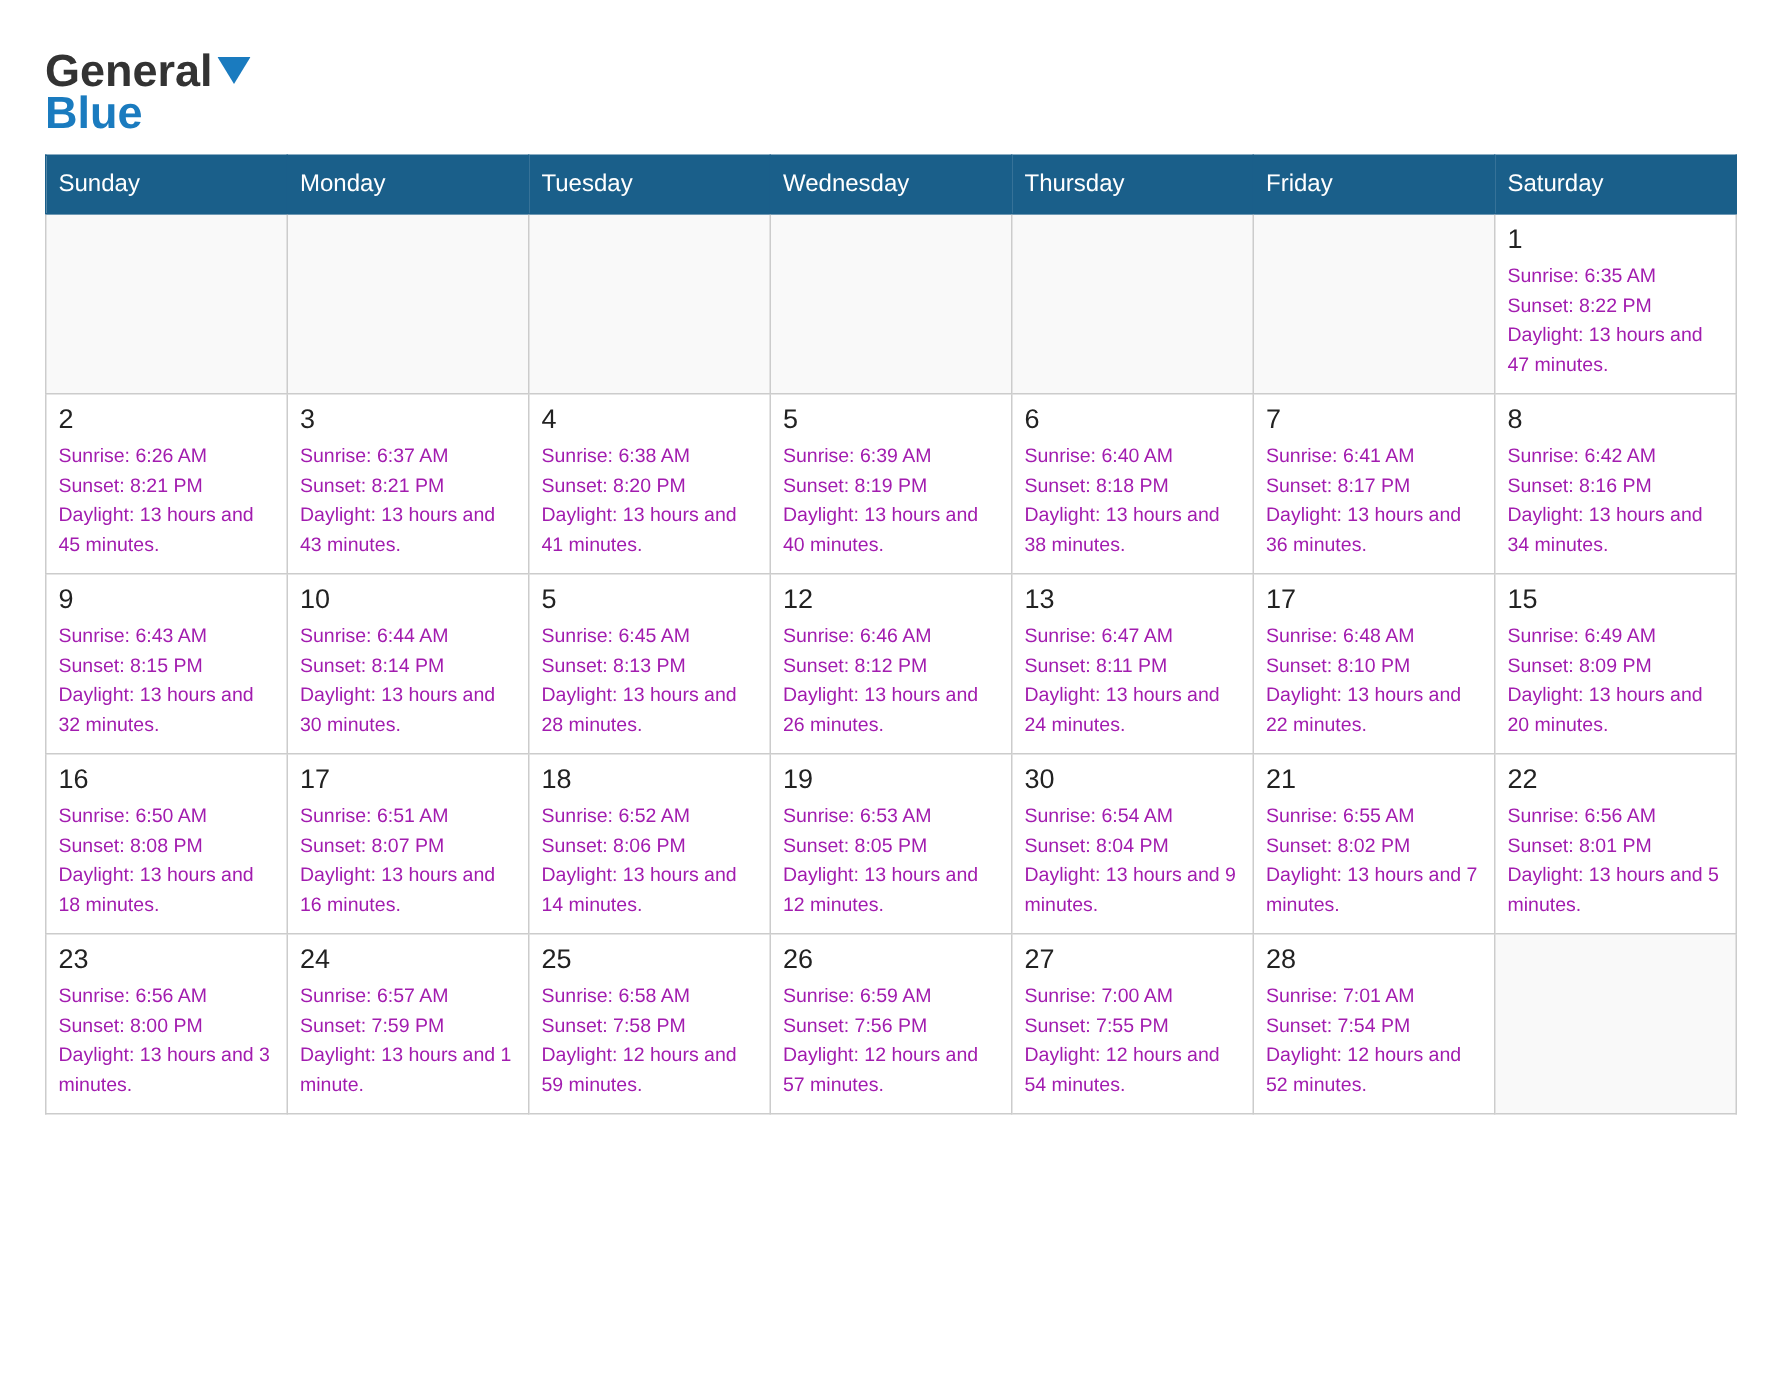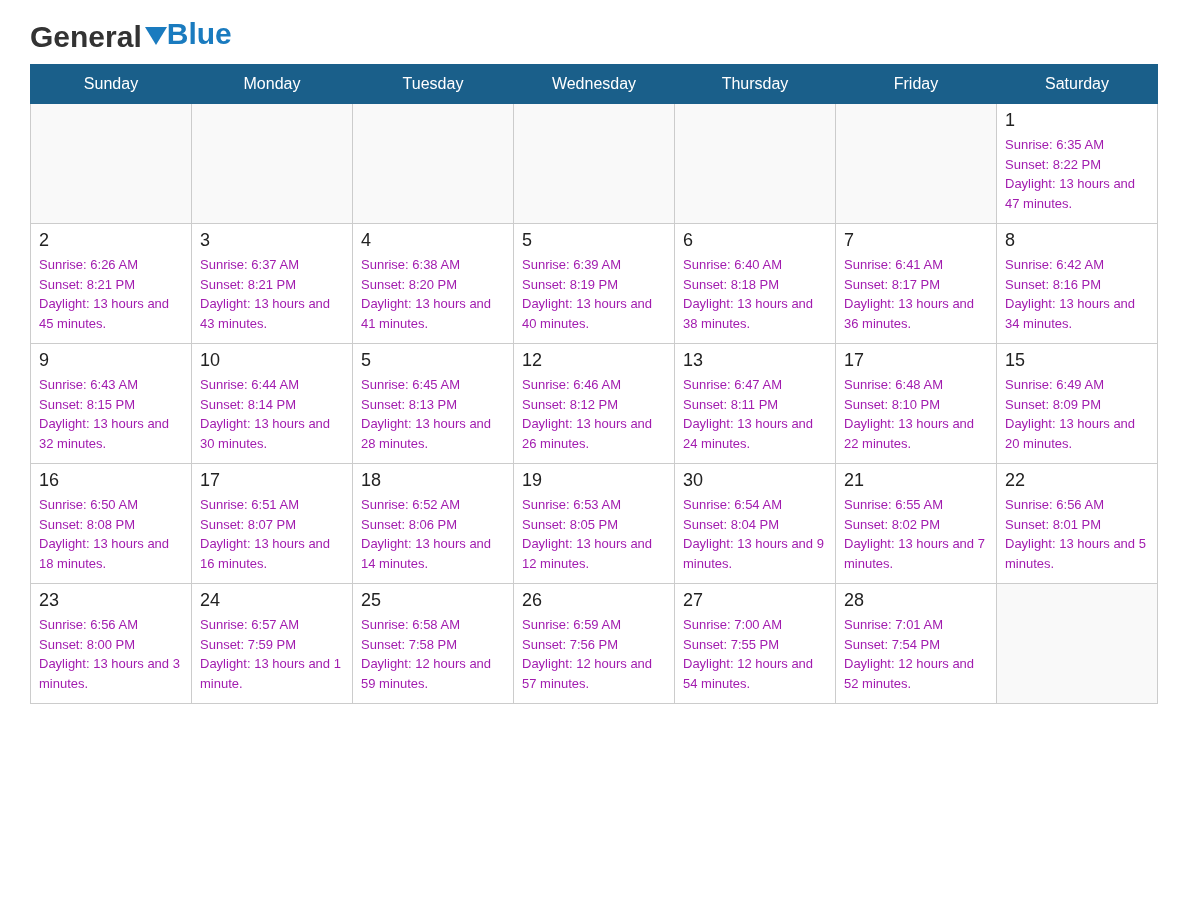--- a/index.html
+++ b/index.html
@@ -34,21 +34,21 @@
       width: 100%;
       border-collapse: collapse;
       margin-top: 10px;
     }
     .calendar-table th {
       background-color: #1a5f8a;
       color: #fff;
       padding: 10px 8px;
       font-size: 16px;
       font-weight: normal;
-      text-align: center;
+      text-align: left;
       border: 1px solid #1a5f8a;
     }
     .calendar-table td {
       vertical-align: top;
       border: 1px solid #ccc;
       padding: 6px 8px;
       width: calc(100% / 7);
       height: 120px;
       font-size: 13px;
       color: #333;
@@ -63,21 +63,22 @@
       font-weight: normal;
       margin-bottom: 4px;
     }
     .day-info {
       font-size: 13px;
       color: #a21caf;
       line-height: 1.5;
     }
     .logo-combined {
       display: flex;
-      flex-direction: row;
+      flex-direction: column;
+      margin-top: 11px;
     }
     .logo-line1 {
       display: flex;
       align-items: center;
     }
     .logo-line2 {
       display: flex;
       align-items: center;
       margin-top: -6px;
     }

